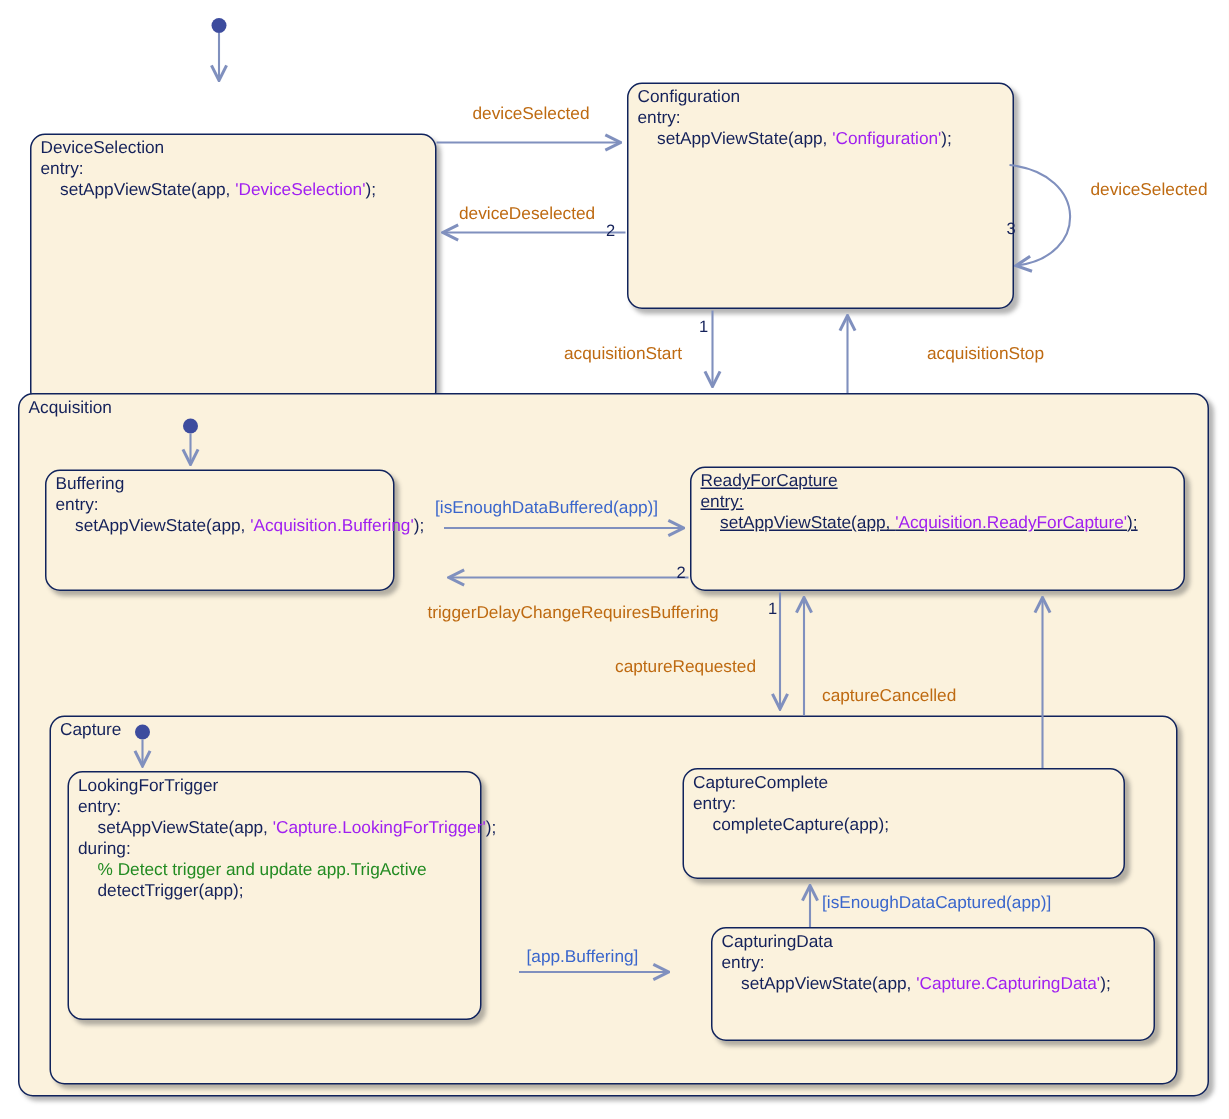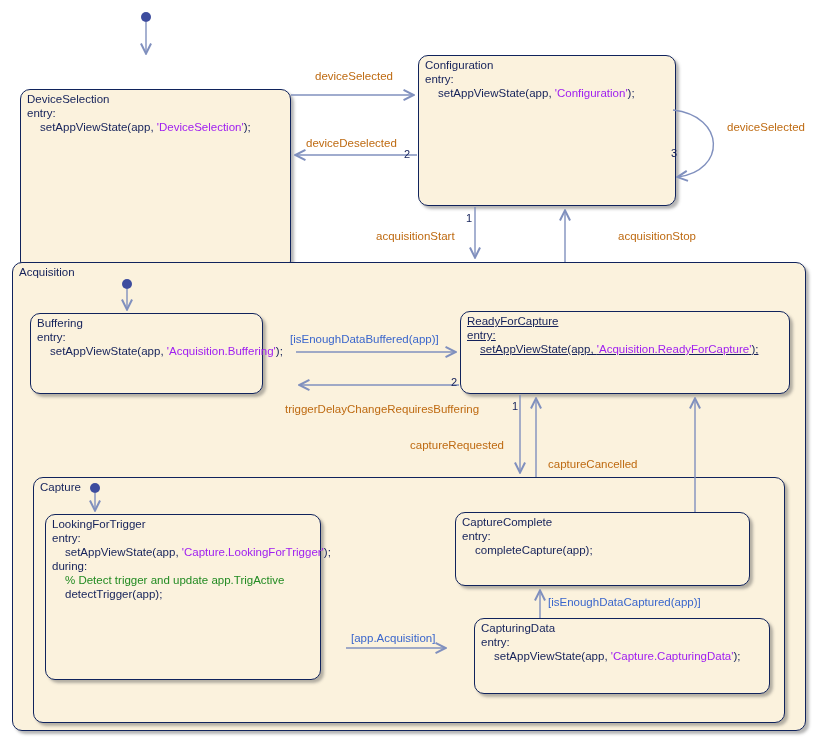--- a/index.html
+++ b/index.html
@@ -158,21 +158,21 @@
 
   <div class="tlabel ev" id="lb-device-selected">deviceSelected</div>
   <div class="tlabel ev" id="lb-device-deselected">deviceDeselected</div>
   <div class="tlabel ev" id="lb-device-selected-loop">deviceSelected</div>
   <div class="tlabel ev" id="lb-acquisition-start">acquisitionStart</div>
   <div class="tlabel ev" id="lb-acquisition-stop">acquisitionStop</div>
   <div class="tlabel cond" id="lb-is-enough-buffered">[isEnoughDataBuffered(app)]</div>
   <div class="tlabel ev" id="lb-trigger-delay">triggerDelayChangeRequiresBuffering</div>
   <div class="tlabel ev" id="lb-capture-requested">captureRequested</div>
   <div class="tlabel ev" id="lb-capture-cancelled">captureCancelled</div>
-  <div class="tlabel cond" id="lb-app-trig-active">[app.Acquisition]</div>
+  <div class="tlabel cond" id="lb-app-trig-active">[app.Buffering]</div>
   <div class="tlabel cond" id="lb-is-enough-captured">[isEnoughDataCaptured(app)]</div>
 
   <div class="tlabel num" id="lb-num-acq-start">1</div>
   <div class="tlabel num" id="lb-num-device-deselected">2</div>
   <div class="tlabel num" id="lb-num-loop">3</div>
   <div class="tlabel num" id="lb-num-trigger-delay">2</div>
   <div class="tlabel num" id="lb-num-capture-requested">1</div>
 
 </div>
 

